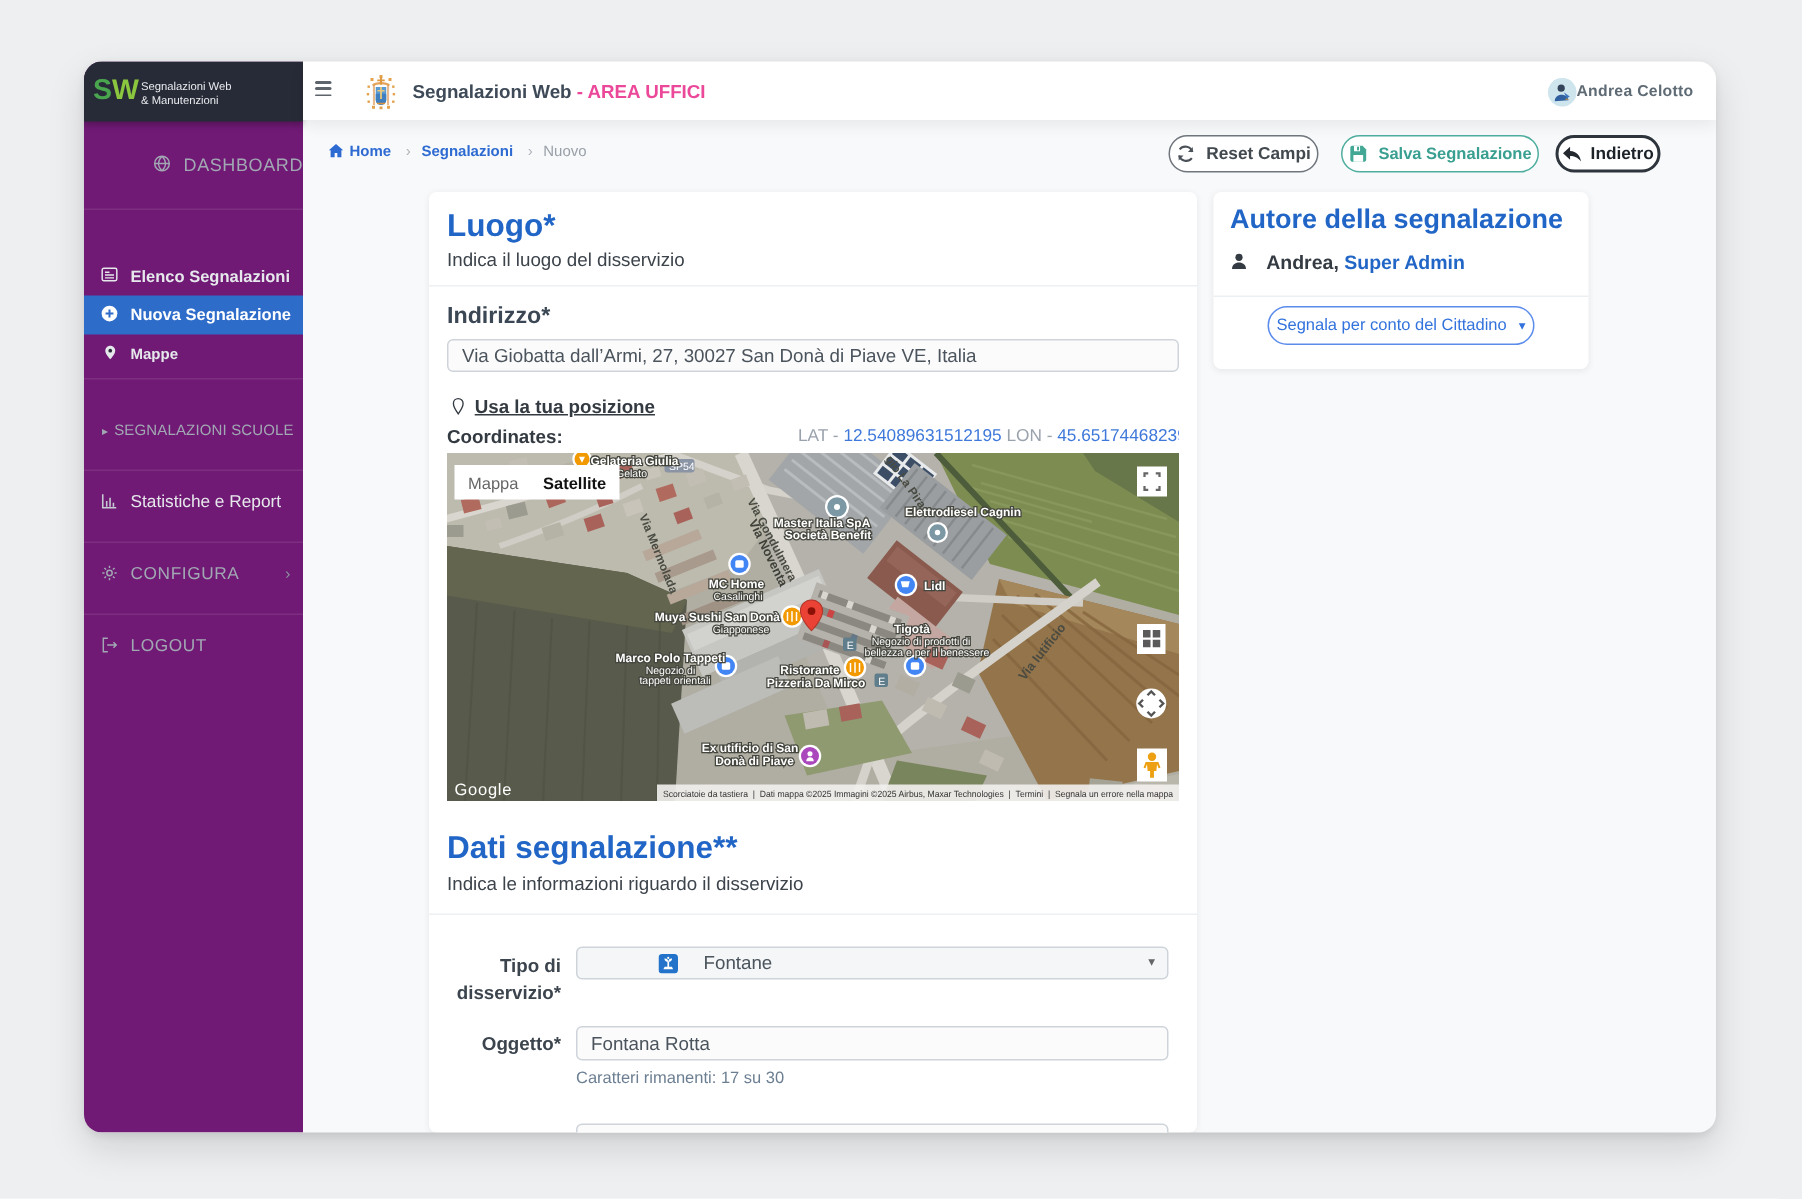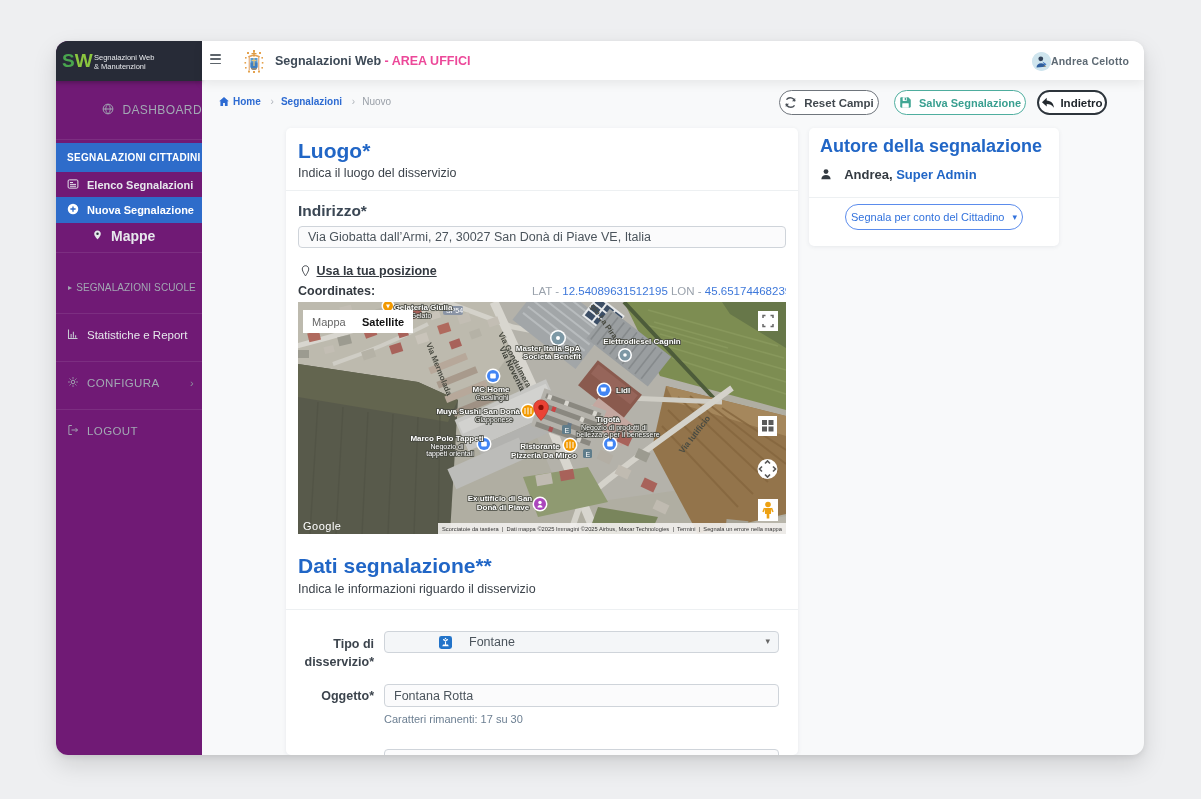--- a/index.html
+++ b/index.html
@@ -60,36 +60,35 @@
       <div class="sb-logo-txt">Segnalazioni Web<br>&amp; Manutenzioni</div>
     </div>
     <div class="sb-item" style="top:57px; height:24px; font-size:12px; letter-spacing:0.5px;justify-content:flex-end;">
       <span class="ic"><svg width="12" height="12" viewBox="0 0 16 16" fill="none" stroke="#a2a8b3" stroke-width="1.3">
             <circle cx="8" cy="8" r="6.5"></circle>
             <path d="M1.5 8h13M8 1.5c-4 4-4 9 0 13M8 1.5c4 4 4 9 0 13"></path>
           </svg></span>
       <span style="letter-spacing:0.4px;">DASHBOARD</span>
     </div>
     <div class="sb-divider" style="top:98px;"></div>
-    <div class="sb-head-blue" style="top:102px; height:29px; padding-left:11px;">SEGNALAZIONI CITTADINI</div>
     <div class="sb-item sb-white" style="top:131px; height:25px; font-weight:bold; font-size:11px;">
       <span class="ic"><svg width="12" height="12" viewBox="0 0 16 16" fill="none" stroke="#e6e8ec" stroke-width="1.3">
             <rect x="1.5" y="2.5" width="13" height="11" rx="1.5"></rect>
             <path d="M4 6h4M4 8.5h8M4 11h8"></path>
           </svg></span>
       Elenco Segnalazioni
     </div>
     <div class="sb-item sb-active" style="top:156px; height:26px; font-weight:bold; font-size:11px;">
       <span class="ic"><svg width="12" height="12" viewBox="0 0 16 16">
             <circle cx="8" cy="8" r="7" fill="#fff"></circle>
             <path d="M8 4.5v7M4.5 8h7" stroke="#2e6cca" stroke-width="1.8"></path>
           </svg></span>
       Nuova Segnalazione
     </div>
-    <div class="sb-item sb-white" style="top:182px; height:26px; font-weight:bold; font-size:14px;padding-left:24px;">
+    <div class="sb-item sb-white" style="top:182px; height:26px; font-weight:bold; font-size:10px;">
       <span class="ic"><svg width="11" height="12" viewBox="0 0 16 16">
             <path d="M8 1.5c-2.7 0-4.8 2.1-4.8 4.8 0 3.6 4.8 8.2 4.8 8.2s4.8-4.6 4.8-8.2c0-2.7-2.1-4.8-4.8-4.8z" fill="#e6e8ec"></path>
             <circle cx="8" cy="6.2" r="1.8" fill="#272b37"></circle>
           </svg></span>
       Mappe
     </div>
     <div class="sb-divider" style="top:211px;"></div>
     <div class="sb-item" style="top:235px; height:22px; font-size:10px; letter-spacing:0.1px;">
       <span style="margin-left:12px; margin-right:4px; font-size:8px;">▸</span>
       SEGNALAZIONI SCUOLE

